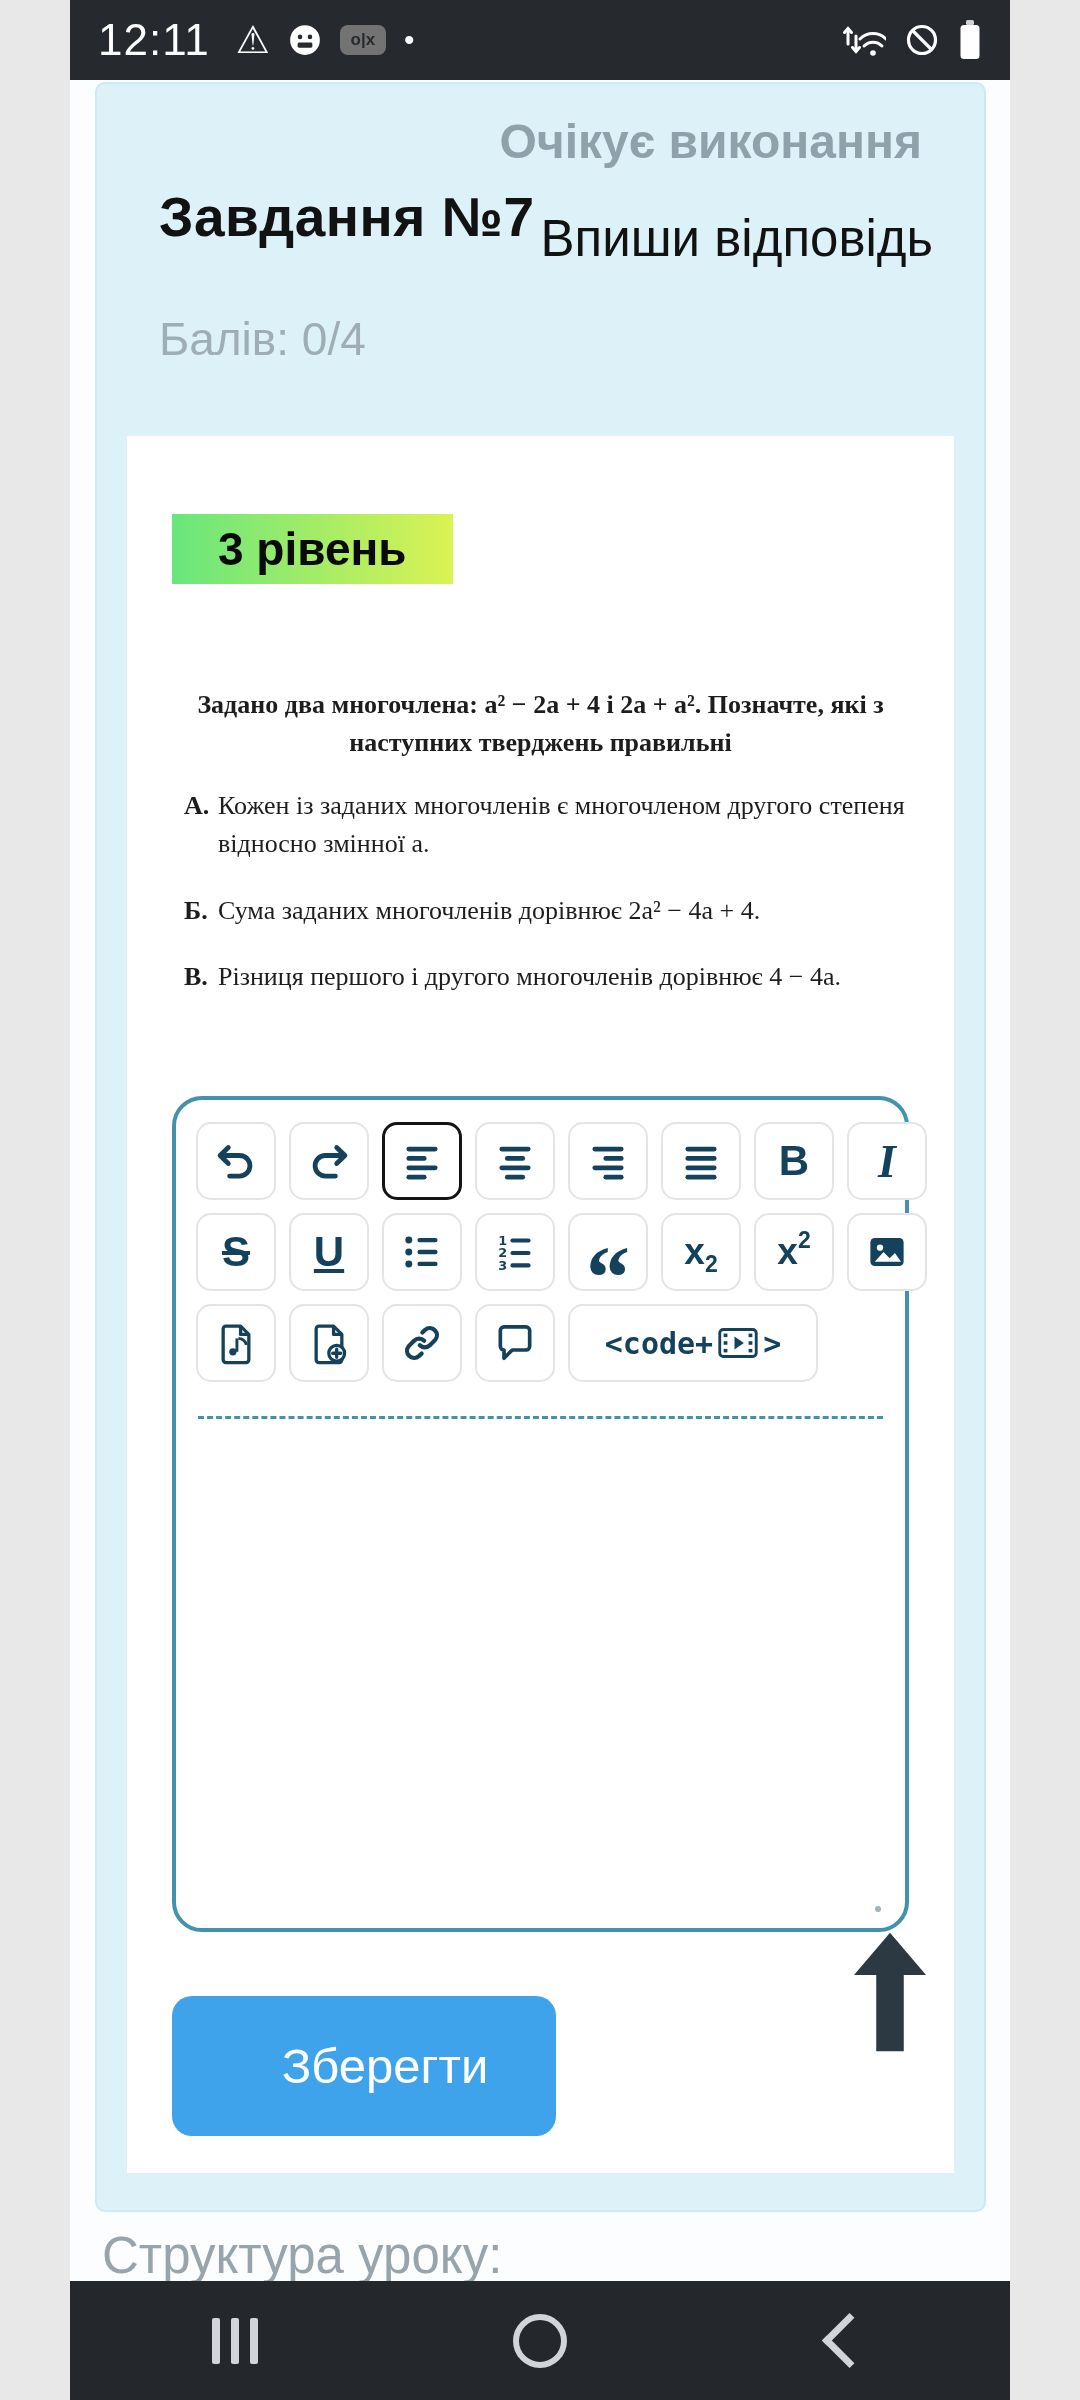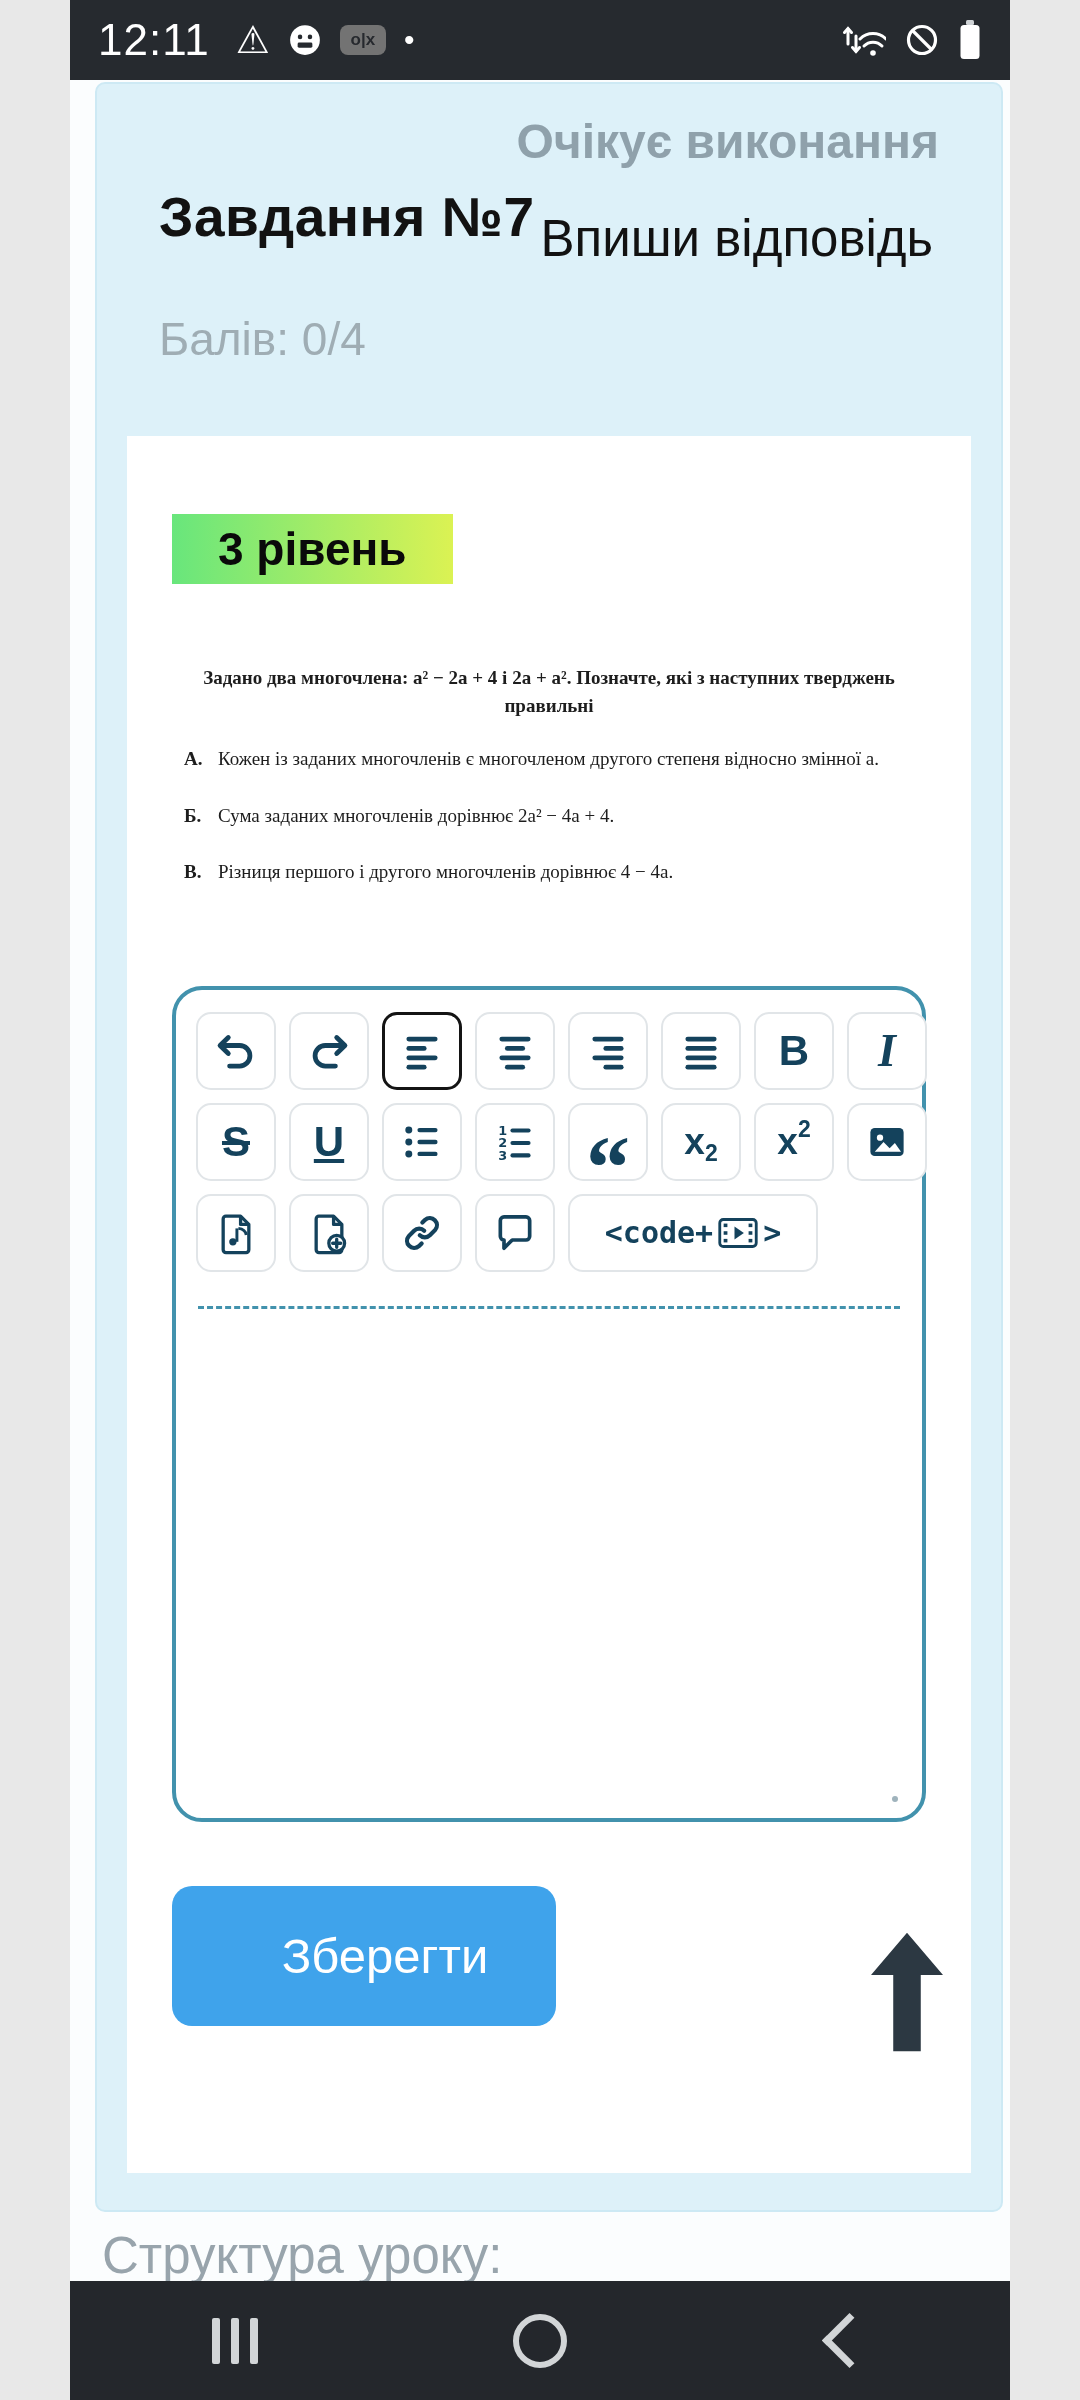--- a/index.html
+++ b/index.html
@@ -12,38 +12,38 @@
               padding:0 28px;box-sizing:border-box;z-index:6;}
   .sb-left{display:flex;align-items:center;gap:18px;color:#fff;}
   .sb-time{font-size:44px;letter-spacing:1px;margin-right:8px;}
   .sb-warning{font-size:38px;line-height:1;color:#fff;}
   .sb-olx{background:#737373;color:#26292e;border-radius:8px;width:46px;height:30px;
           display:flex;align-items:center;justify-content:center;font-size:17px;font-weight:700;}
   .sb-dot{font-size:30px;line-height:1;}
   .sb-right{display:flex;align-items:center;gap:16px;}
 
   
-  .lesson-card{position:absolute;top:82px;left:25px;right:7px;height:2130px;
+  .lesson-card{position:absolute;top:82px;left:25px;right:24px;height:2130px;
                background:#ddf1f9;border:2px solid #cde9f4;border-radius:10px;
                box-sizing:border-box;}
   .task-header{padding:30px 62px 0;}
   .status-text{text-align:right;font-size:48px;font-weight:700;color:#8fa1ab;}
   .title-row{margin-top:16px;display:flex;align-items:flex-start;}
   .task-no{font-size:55px;font-weight:700;color:#121212;letter-spacing:.5px;white-space:nowrap;}
   .task-type{font-size:51px;font-weight:400;color:#121212;margin-left:6px;margin-top:24px;white-space:nowrap;}
   .points{margin-top:44px;font-size:46px;color:#9fadb4;}
 
   .task-body{margin:70px 30px 0;background:#fff;height:1737px;box-sizing:border-box;
              padding:0 45px;position:relative;}
 
   .level-badge{display:inline-block;margin-top:78px;padding:8px 46px;font-size:46px;
                font-weight:700;color:#0a0a0a;background:linear-gradient(90deg,#68e67c,#dbf253);}
 
   
-  .problem{margin-top:80px;font-family:"Liberation Serif",serif;font-size:19px;color:#1d1d1d;}
+  .problem{margin-top:102px;font-family:"Liberation Serif",serif;font-size:26px;color:#1d1d1d;}
   .problem-intro{text-align:center;font-weight:700;line-height:1.45;margin:0 12px;}
   .options{margin-top:26px;}
   .option{display:flex;margin-bottom:29px;line-height:1.45;}
   .opt-label{flex:0 0 46px;font-weight:700;padding-left:12px;box-sizing:border-box;}
   .opt-text{font-weight:400;}
 
   
   .editor{margin-top:100px;border:4px solid #4292ad;border-radius:30px;background:#fff;
           height:836px;box-sizing:border-box;position:relative;}
   .tb-row{display:flex;gap:13px;padding:0 20px;margin-top:13px;}

